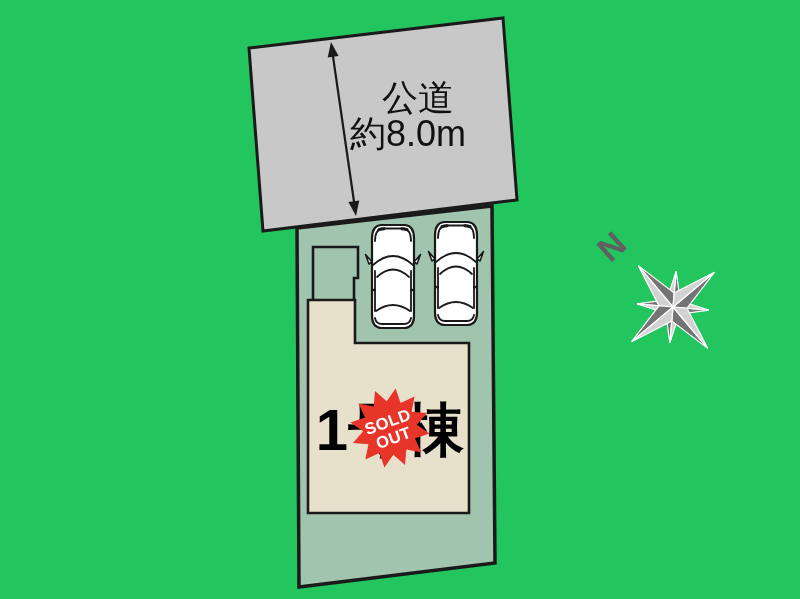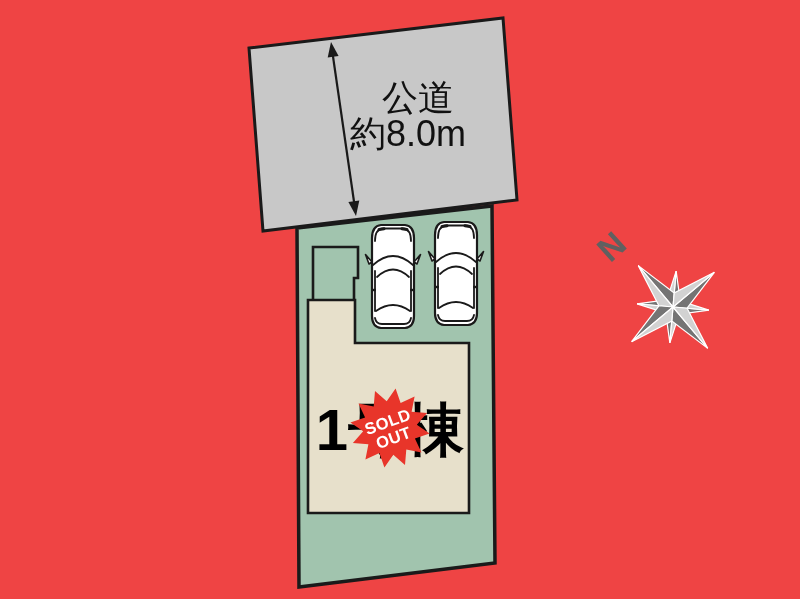--- a/index.html
+++ b/index.html
@@ -1,19 +1,19 @@
 <!DOCTYPE html>
 <html><head>
 <meta charset="utf-8">
 <style>
   html,body{margin:0;padding:0;background:#ffffff;}
   .canvas{
     position:relative;
     width:800px;height:599px;
-    background:#ef4444;
+    background:#22c55e;
     font-family:"Liberation Sans","DejaVu Sans",sans-serif;
     overflow:hidden;
   }
   .canvas svg{position:absolute;left:0;top:0;}
   .jp-label{font-family:"Liberation Sans","DejaVu Sans",sans-serif;}
   .rose-dark{fill:#747474;stroke:#ffffff;stroke-width:1.2;}
   .rose-light{fill:#d2d2d2;stroke:#ffffff;stroke-width:1.2;}
   .car-line{fill:none;stroke:#1a1a1a;stroke-width:1.8;stroke-linecap:round;}
 </style>
 </head>

